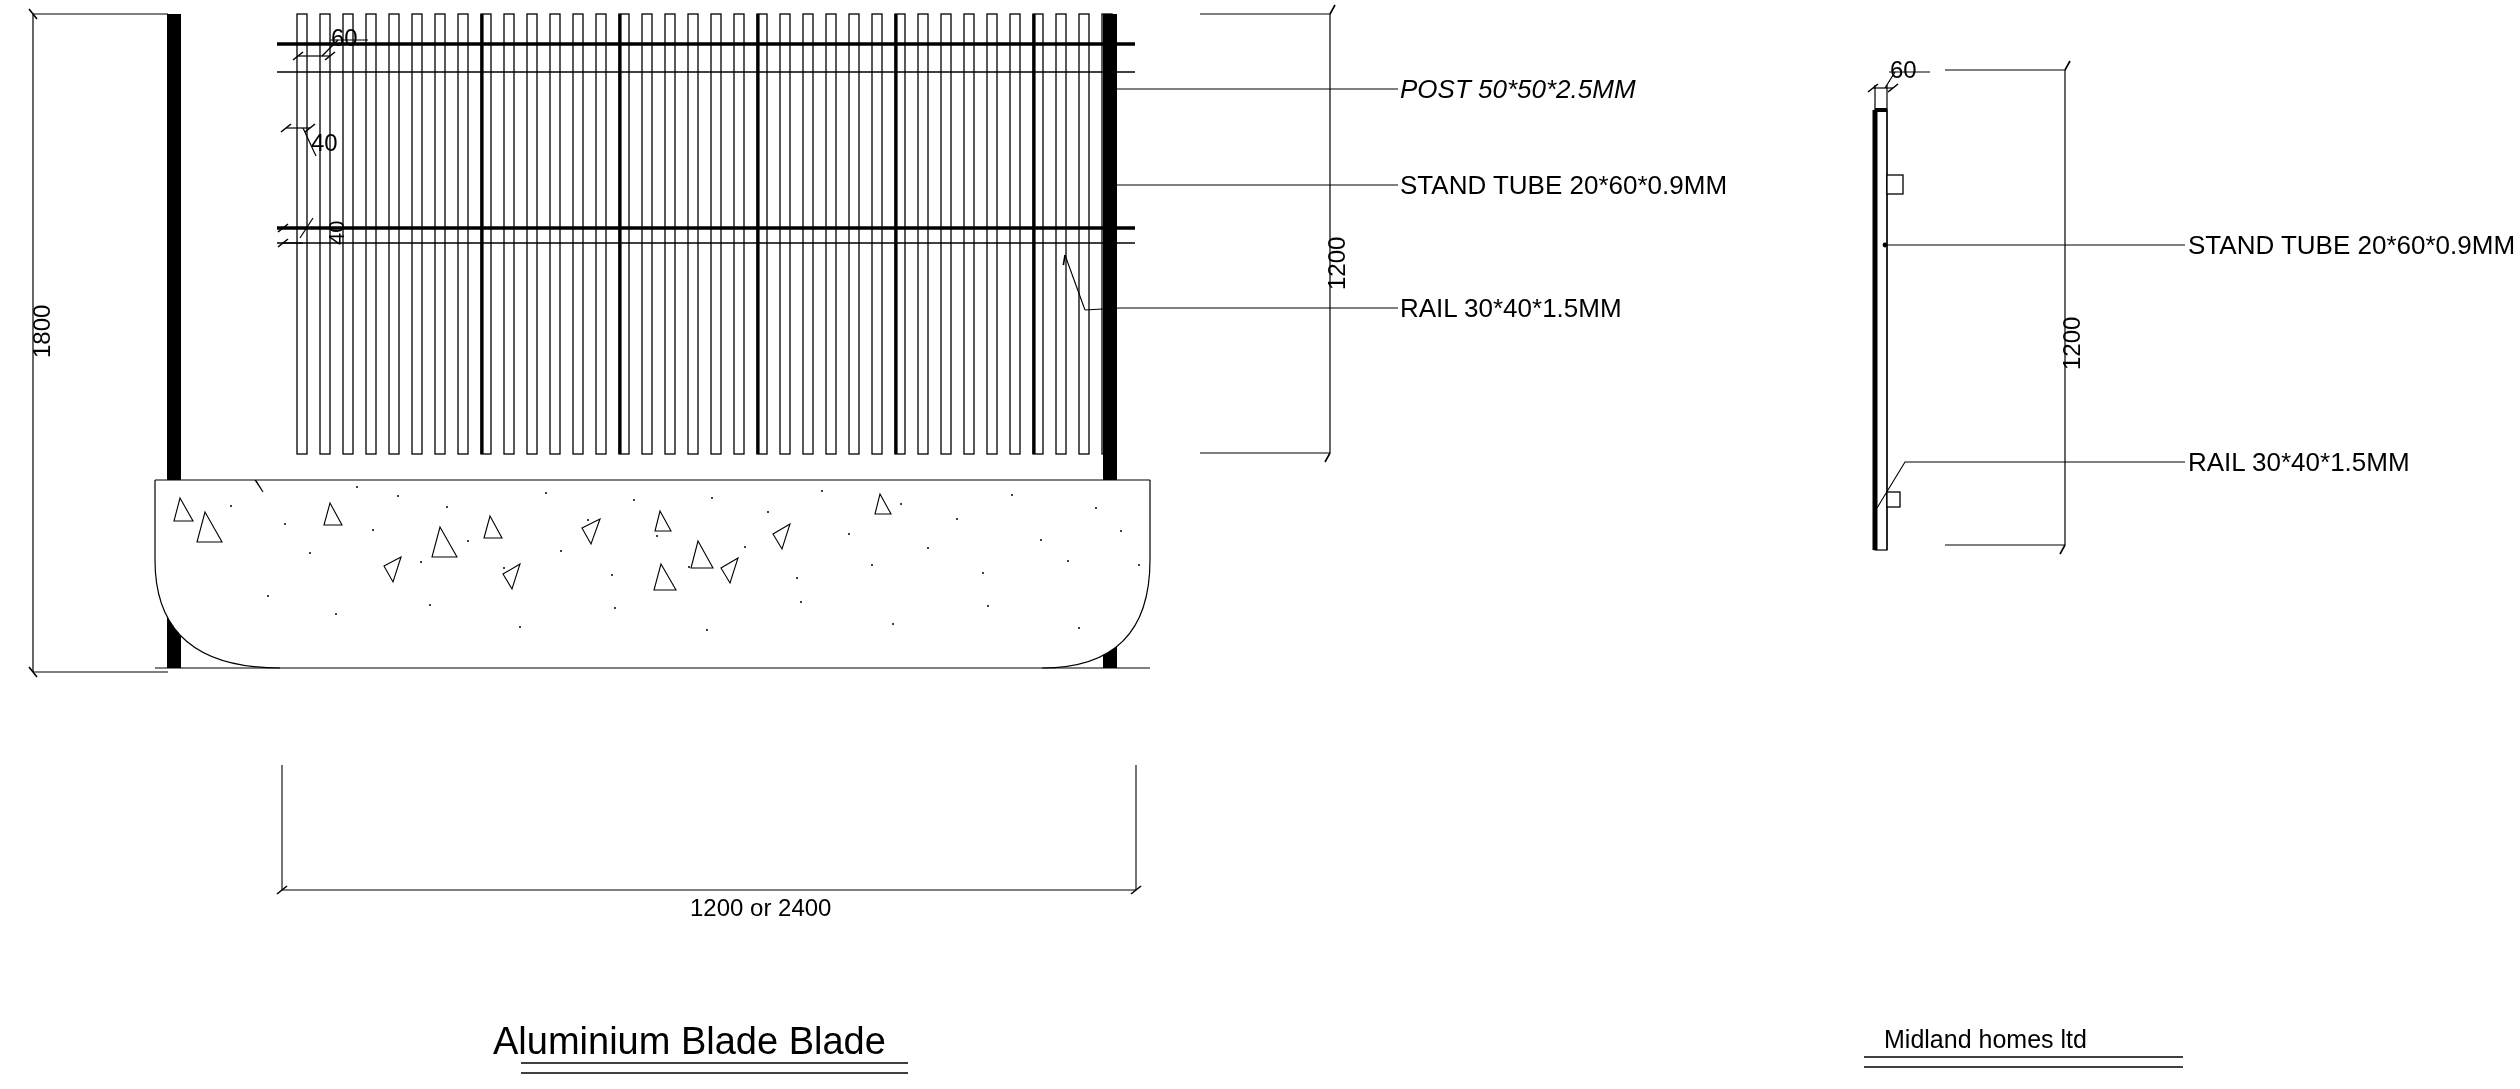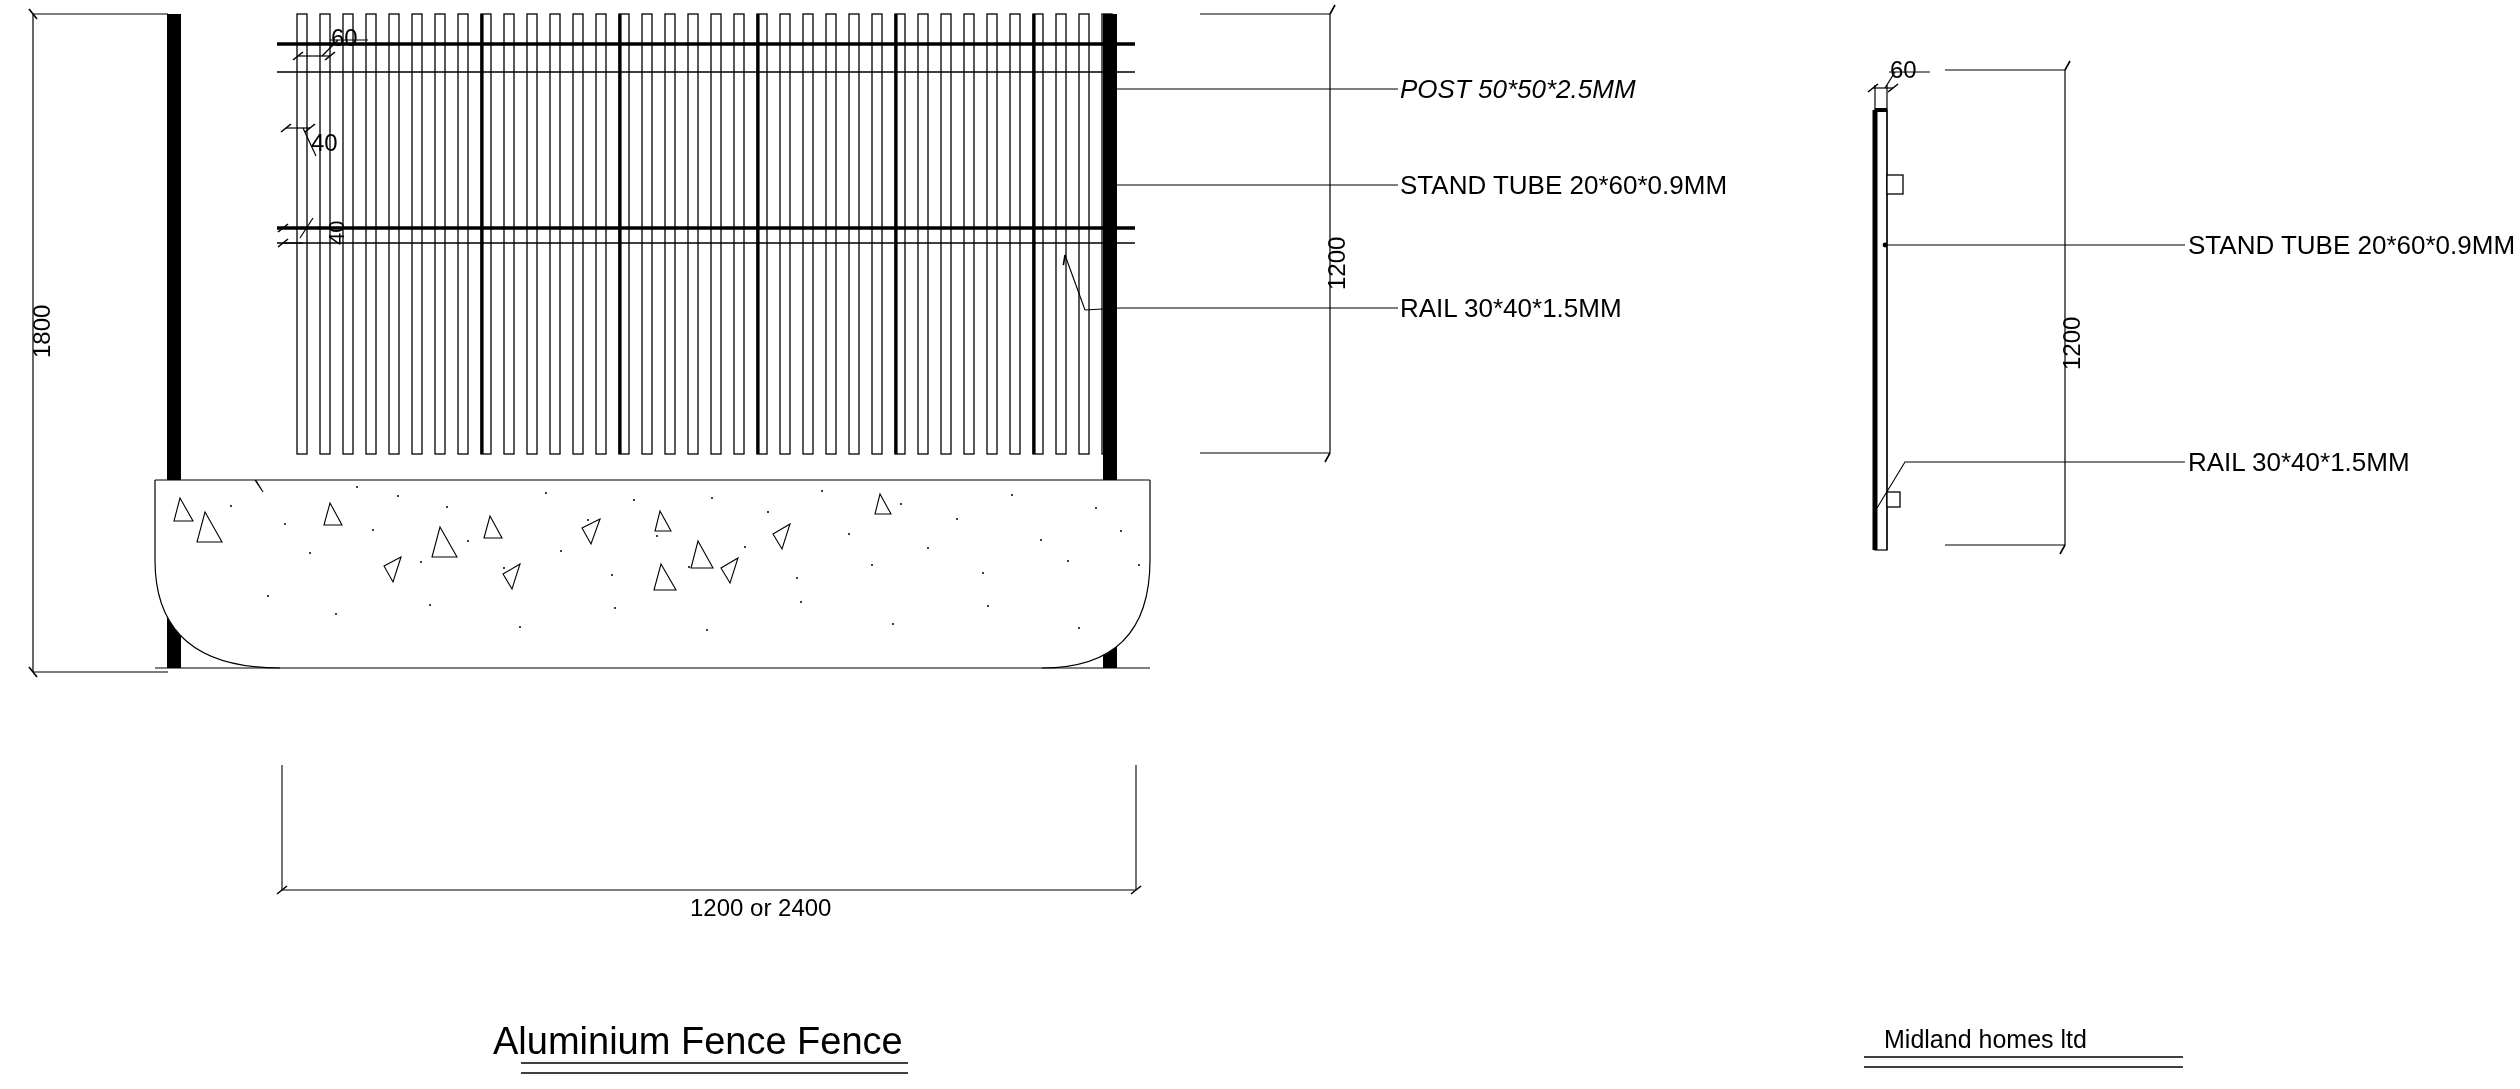--- a/index.html
+++ b/index.html
@@ -287,17 +287,17 @@
   <div class="lbl note" style="left:1400px; top:295px;">RAIL 30*40*1.5MM</div>
 
   <div class="lbl dim" style="left:1890px; top:58px;">60</div>
 
   <div class="lbl dim rot" style="left:2060px; top:370px;">1200</div>
 
   <div class="lbl note" style="left:2188px; top:232px;">STAND TUBE 20*60*0.9MM</div>
 
   <div class="lbl note" style="left:2188px; top:449px;">RAIL 30*40*1.5MM</div>
 
-  <div class="lbl title-main" style="left:493px; top:1022px;">Aluminium Fence Fence</div>
+  <div class="lbl title-main" style="left:493px; top:1022px;">Aluminium Blade Blade</div>
 
   <div class="lbl title-co" style="left:1884px; top:1027px;">Midland homes ltd</div>
 
 </div>
 
 </body></html>

